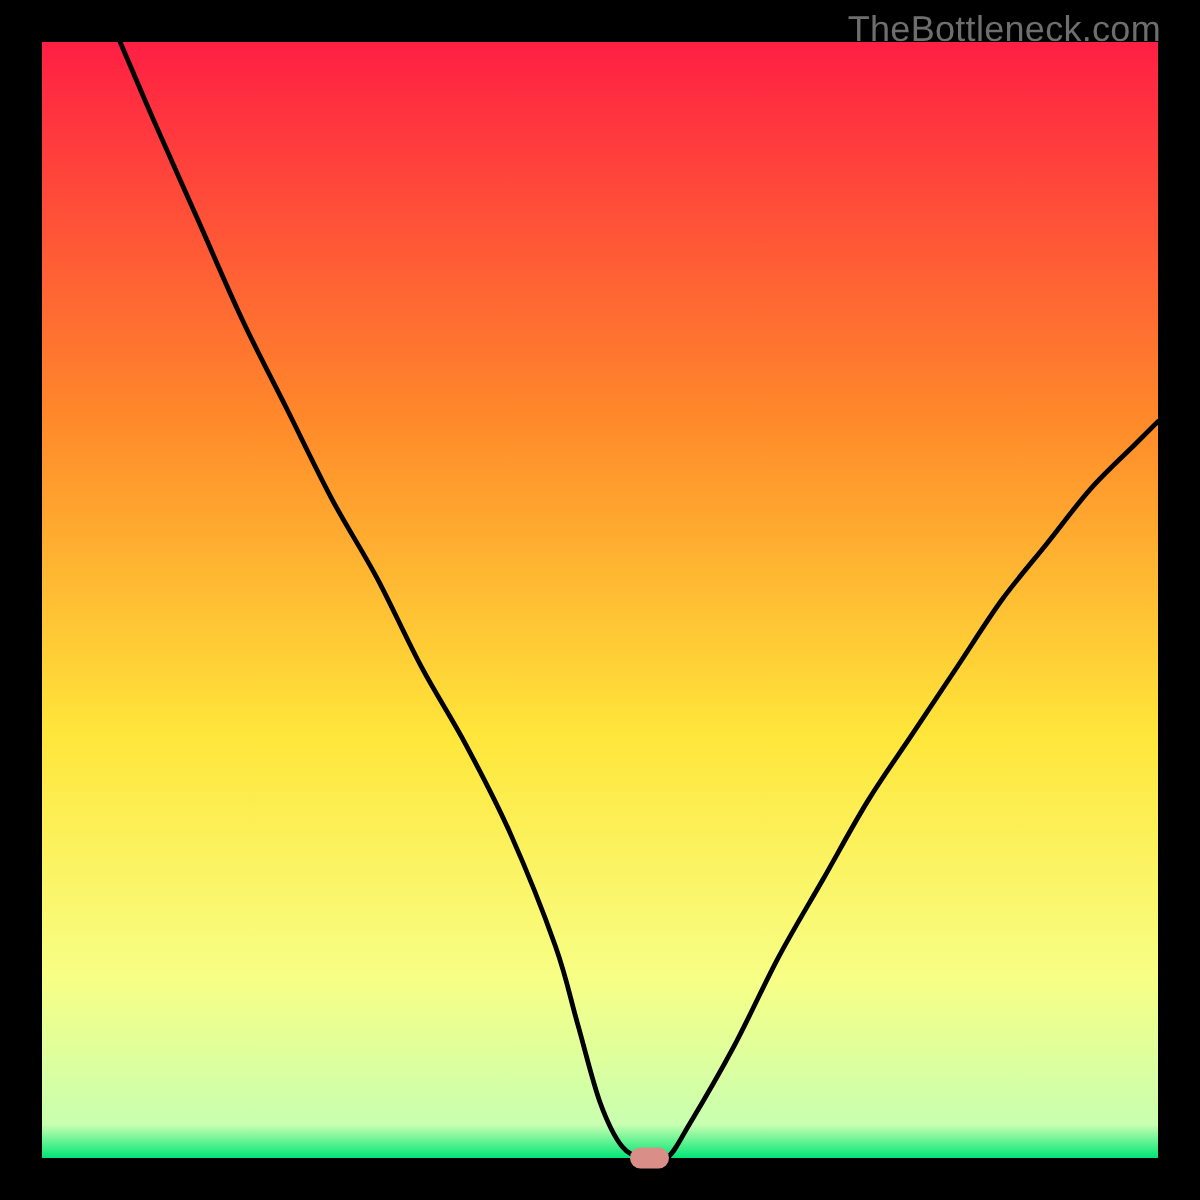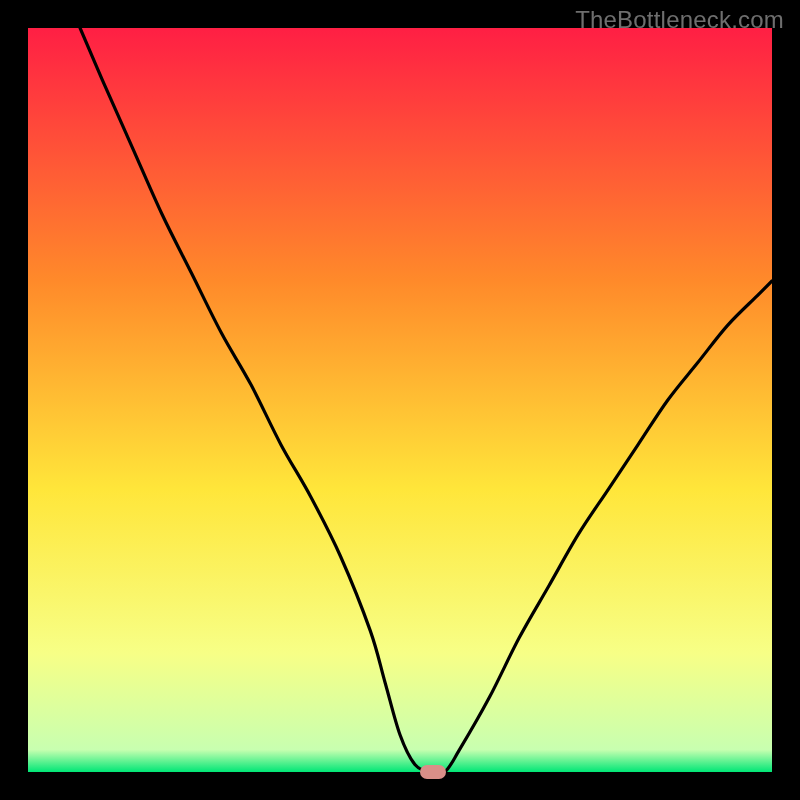--- a/index.html
+++ b/index.html
@@ -7,21 +7,21 @@
     padding: 0;
     width: 800px;
     height: 800px;
     background: #000;
     font-family: Arial, sans-serif;
     position: relative;
   }
   .watermark {
     position: absolute;
     top: 6px;
-    right: 16px;
+    right: 26px;
     color: #6e6e6e;
     font-size: 24px;
     font-weight: 500;
     letter-spacing: 0.2px;
     z-index: 10;
   }
   .plot-frame {
     position: absolute;
     top: 28px;
     left: 28px;

